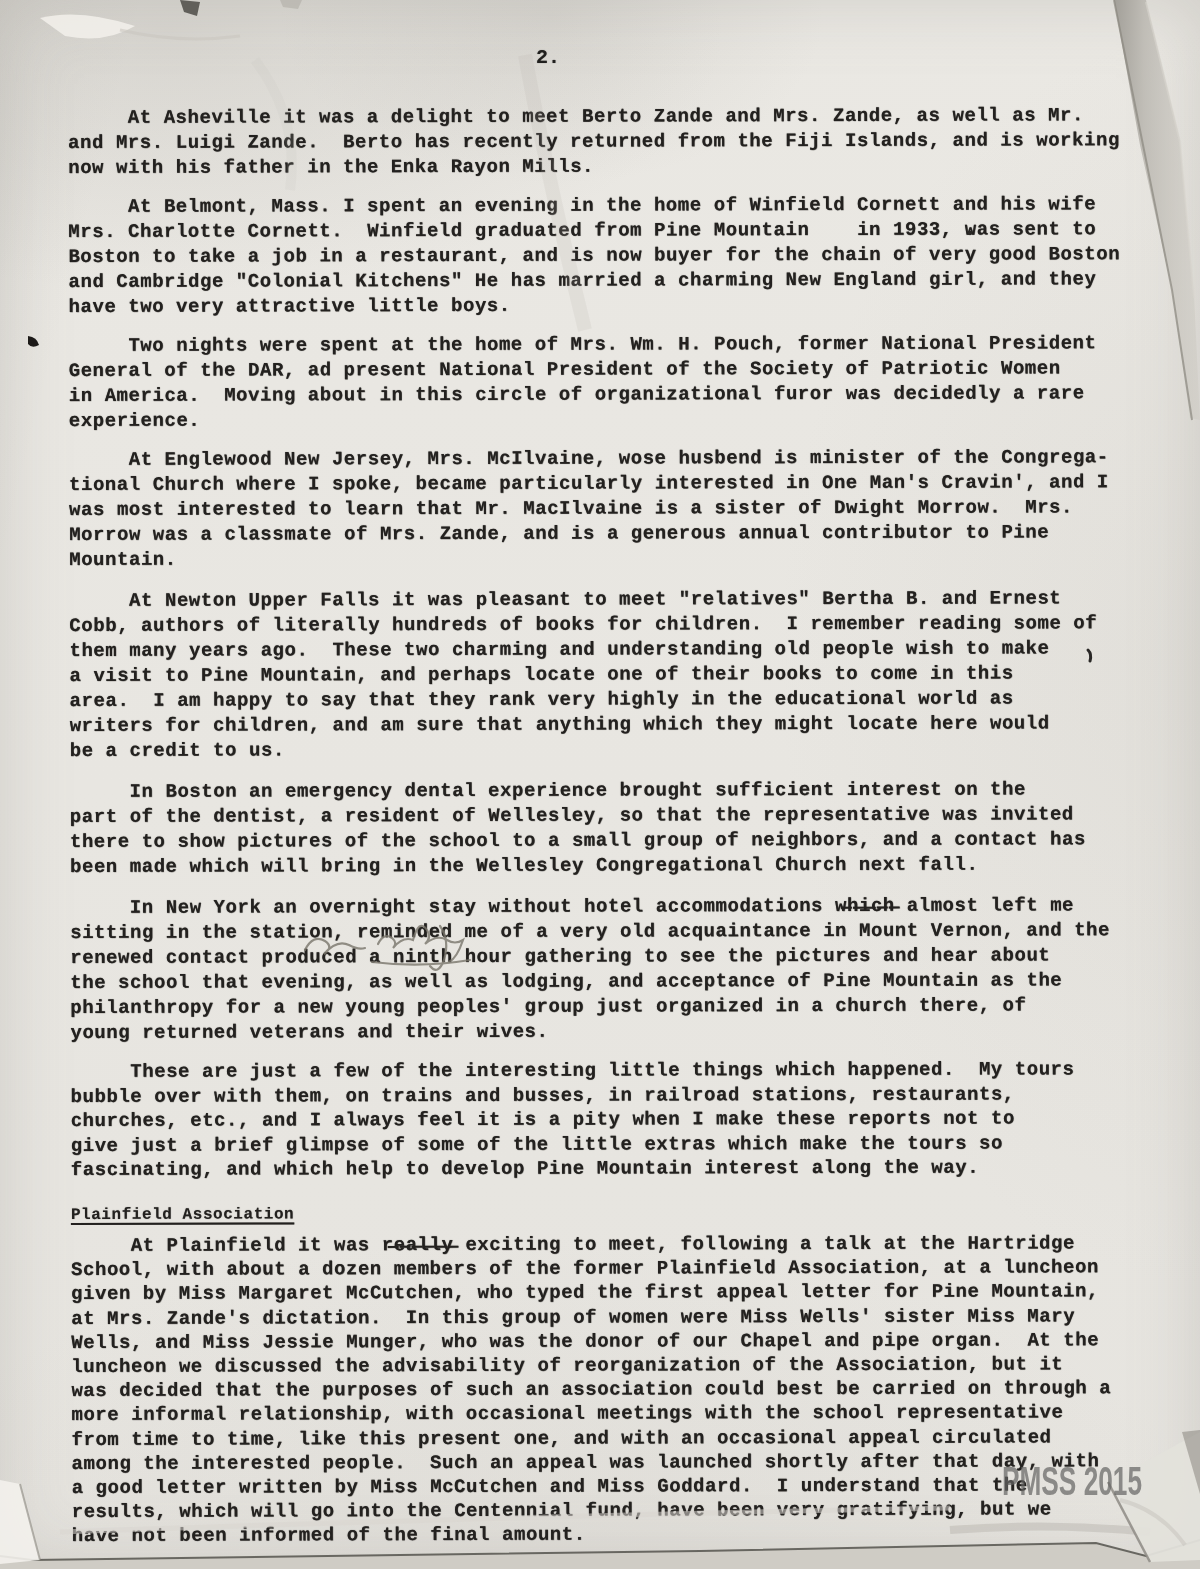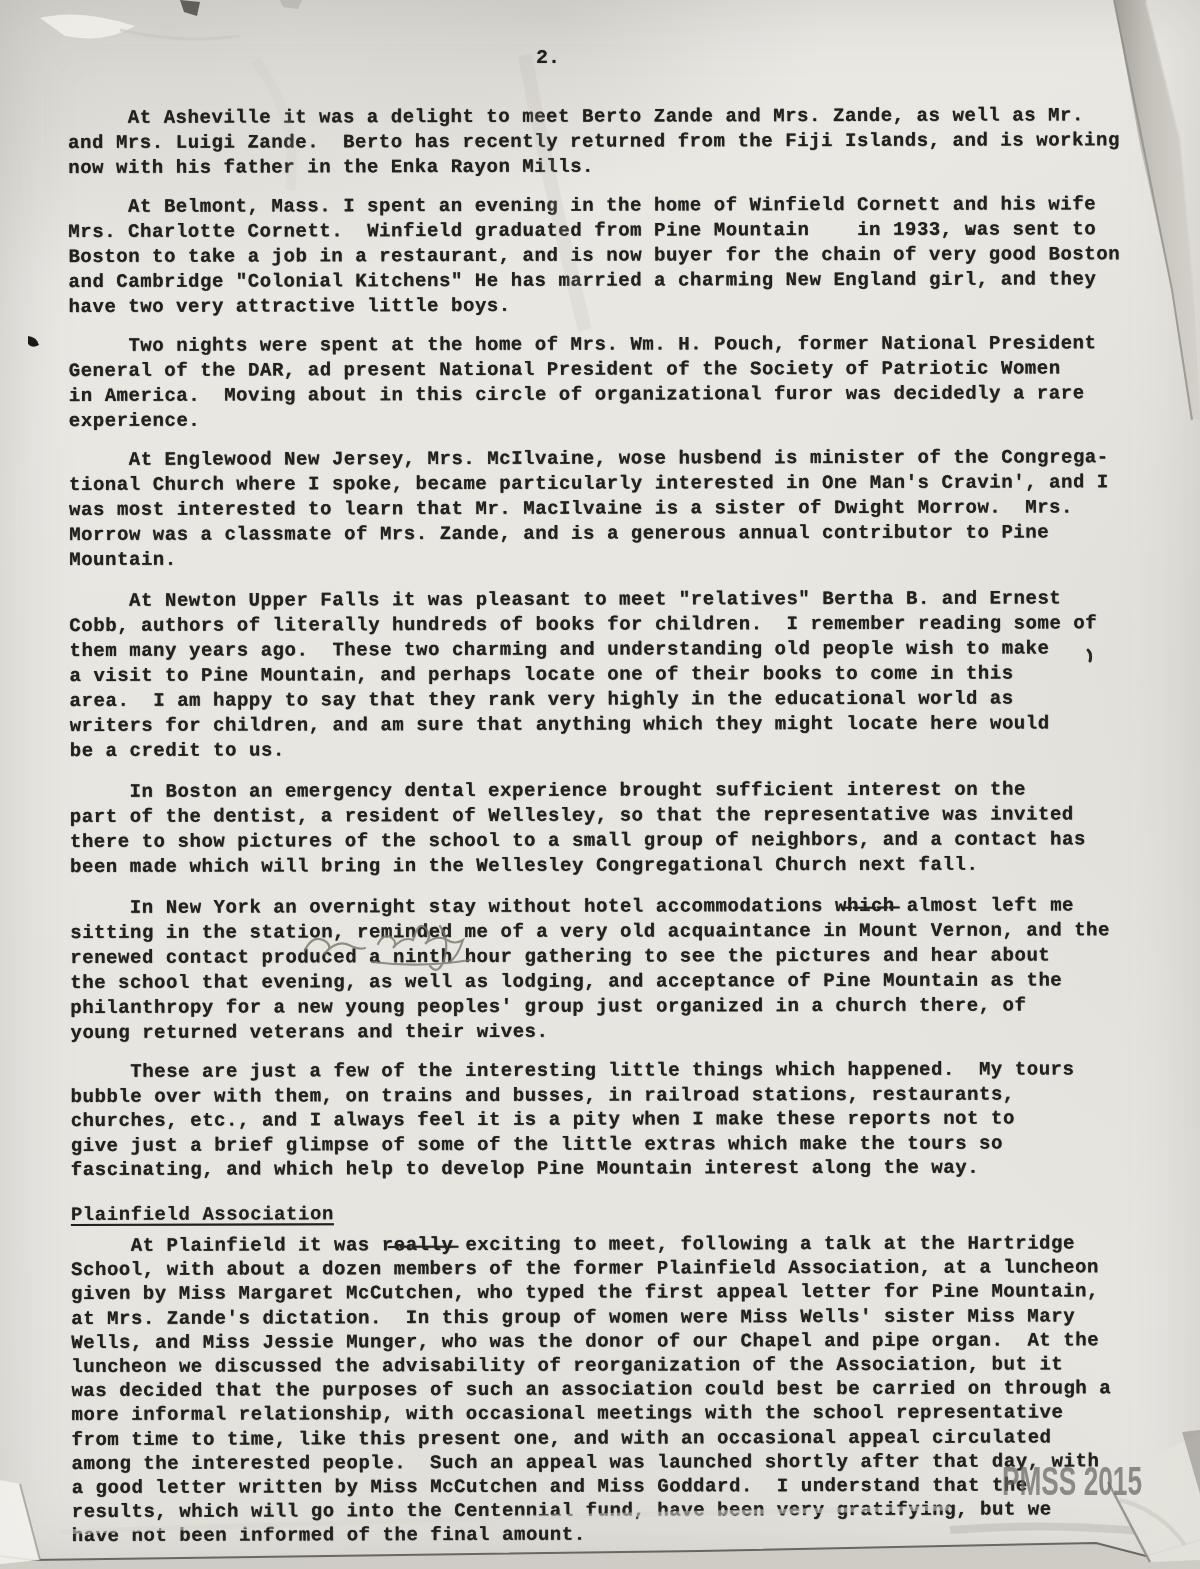--- a/index.html
+++ b/index.html
@@ -35,21 +35,21 @@
     font-size:19px; font-weight:700;
     line-height:25px; letter-spacing:0.55px;
     white-space:pre;
     text-shadow:0 0 1px rgba(33,32,30,.55), 0.4px 0.4px 0 rgba(33,32,30,.35);
   }
   .gap{margin-top:16px;}
   .p8{margin-top:10px; line-height:24.6px;}
   .p9{line-height:24.2px;}
   .heading{
     margin:6px 0 6px 0;
-    font-size:19px; font-weight:700; letter-spacing:0.55px;
+    font-size:16px; font-weight:700; letter-spacing:0.55px;
     line-height:25px;
     text-decoration:underline; text-decoration-thickness:2px; text-underline-offset:4px;
     text-shadow:0 0 1px rgba(33,32,30,.55);
     display:inline-block;
   }
   .watermark{
     position:absolute; left:1002px; top:1458px;
     font-family:"Liberation Sans",sans-serif;
     font-size:41px; font-weight:700; letter-spacing:0px;
     transform:scaleX(.64); transform-origin:left top;

